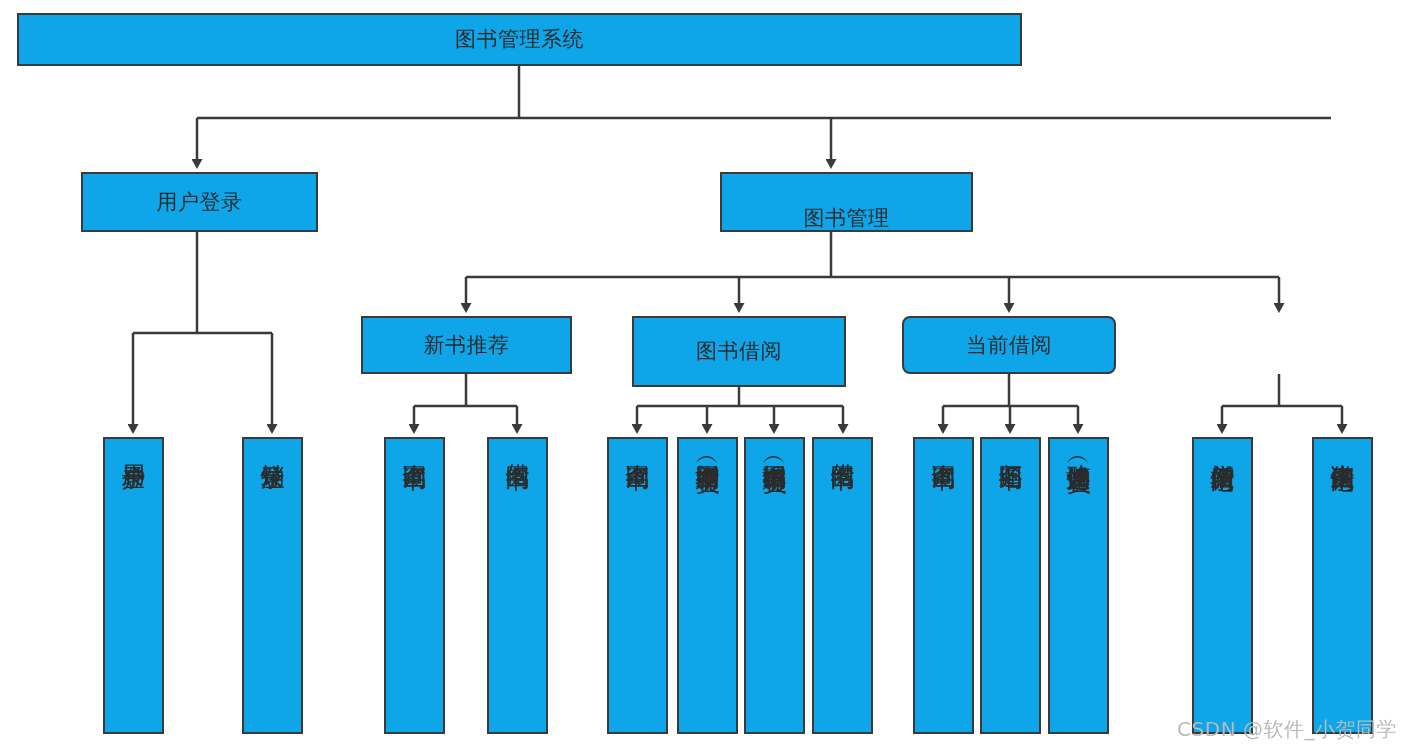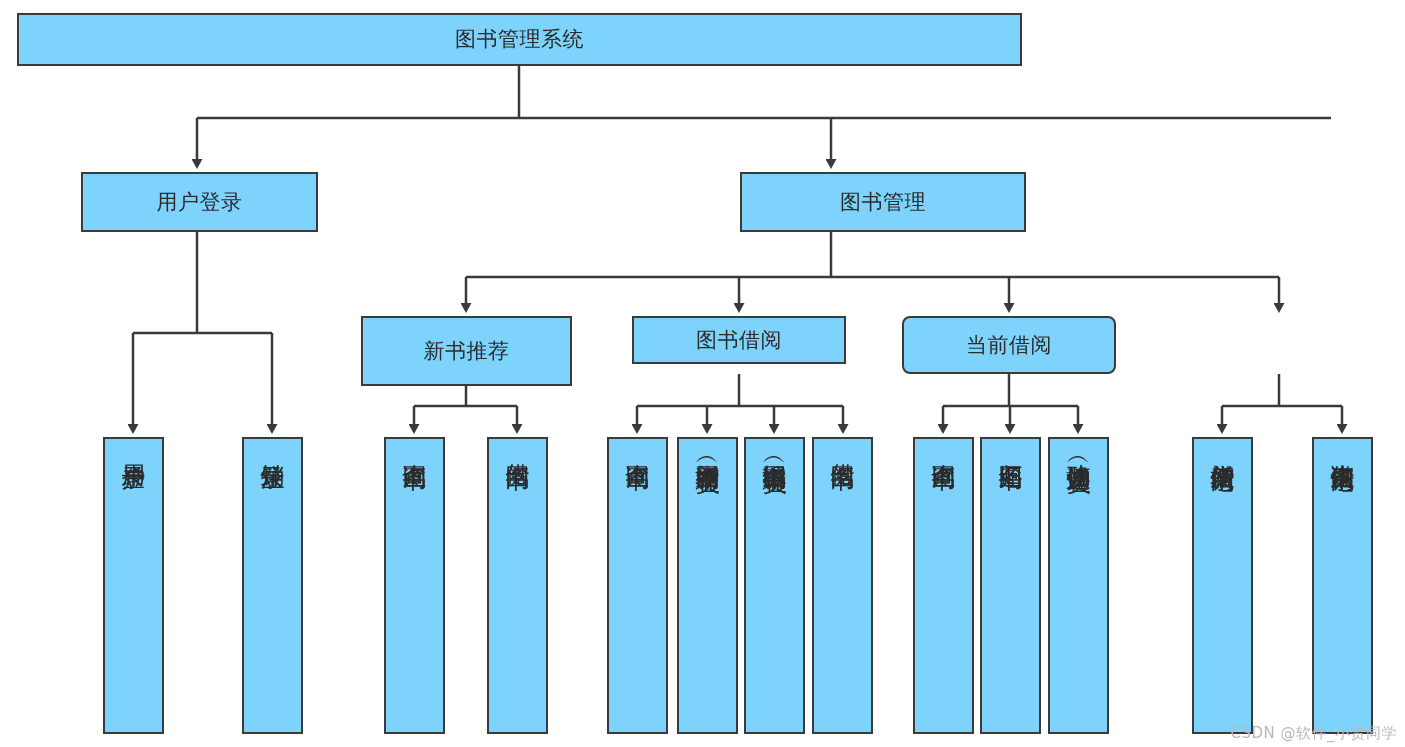--- a/index.html
+++ b/index.html
@@ -22,21 +22,21 @@
     left: 0;
     top: 0;
     width: 1405px;
     height: 747px;
     pointer-events: none;
   }
   .node {
     position: absolute;
     box-sizing: border-box;
     border: 2.5px solid #3a3a3a;
-    background: #7dd3fc;
+    background: #0ea5e9;
     display: flex;
     align-items: center;
     justify-content: center;
     color: #2b2b2b;
   }
   .node .lbl {
     display: block;
     text-align: center;
     line-height: 1.08;
     letter-spacing: 0.5px;
@@ -53,21 +53,21 @@
     writing-mode: vertical-rl;
     text-orientation: upright;
     font-size: 24px;
     line-height: 1.0;
     letter-spacing: 1px;
   }
   #watermark {
     position: absolute;
     right: 8px;
     bottom: 4px;
-    font-size: 15px;
+    font-size: 20px;
     color: #b9b9b9;
     letter-spacing: 0.5px;
     white-space: nowrap;
   }
 </style>
 </head>
 <body>
 
 <div id="canvas">
 
@@ -121,28 +121,28 @@
     </g>
   </svg>
 
   <div class="node horiz" style="left:17px; top:13px; width:1005px; height:53px;">
     <span class="lbl">图书管理系统</span>
   </div>
 
   <div class="node horiz" style="left:81px; top:172px; width:237px; height:60px;">
     <span class="lbl">用户登录</span>
   </div>
-  <div class="node horiz" style="left:740px; top:172px; width:286px; height:60px;">
+  <div class="node horiz" style="left:720px; top:172px; width:253px; height:60px;align-items:flex-end;">
     <span class="lbl">图书管理</span>
   </div>
 
-  <div class="node horiz" style="left:361px; top:316px; width:211px; height:70px;">
+  <div class="node horiz" style="left:361px; top:316px; width:211px; height:58px;">
     <span class="lbl">新书推荐</span>
   </div>
-  <div class="node horiz" style="left:632px; top:316px; width:214px; height:48px;">
+  <div class="node horiz" style="left:632px; top:316px; width:214px; height:71px;">
     <span class="lbl">图书借阅</span>
   </div>
   <div class="node horiz" style="left:902px; top:316px; width:214px; height:58px;border-radius:8px;">
     <span class="lbl">当前借阅</span>
   </div>
 
   <div class="node vert" style="left:103px; top:437px; width:61px; height:297px;">
     <span class="lbl">用户登录</span>
   </div>
   <div class="node vert" style="left:242px; top:437px; width:61px; height:297px;">

